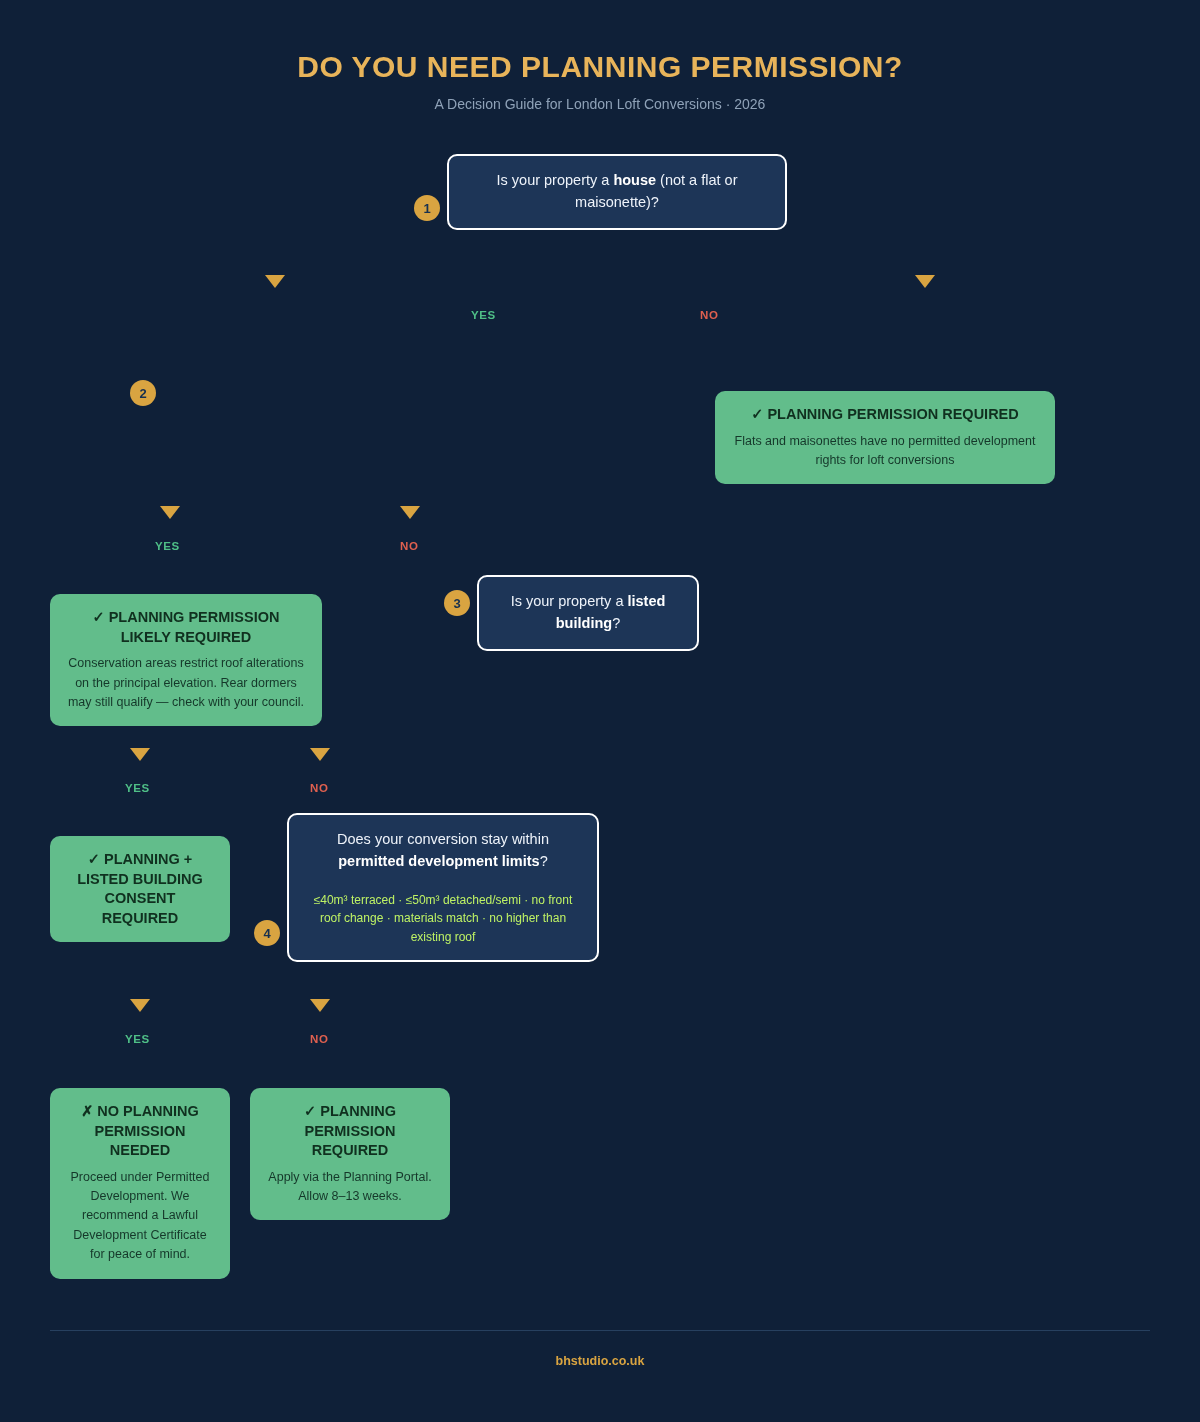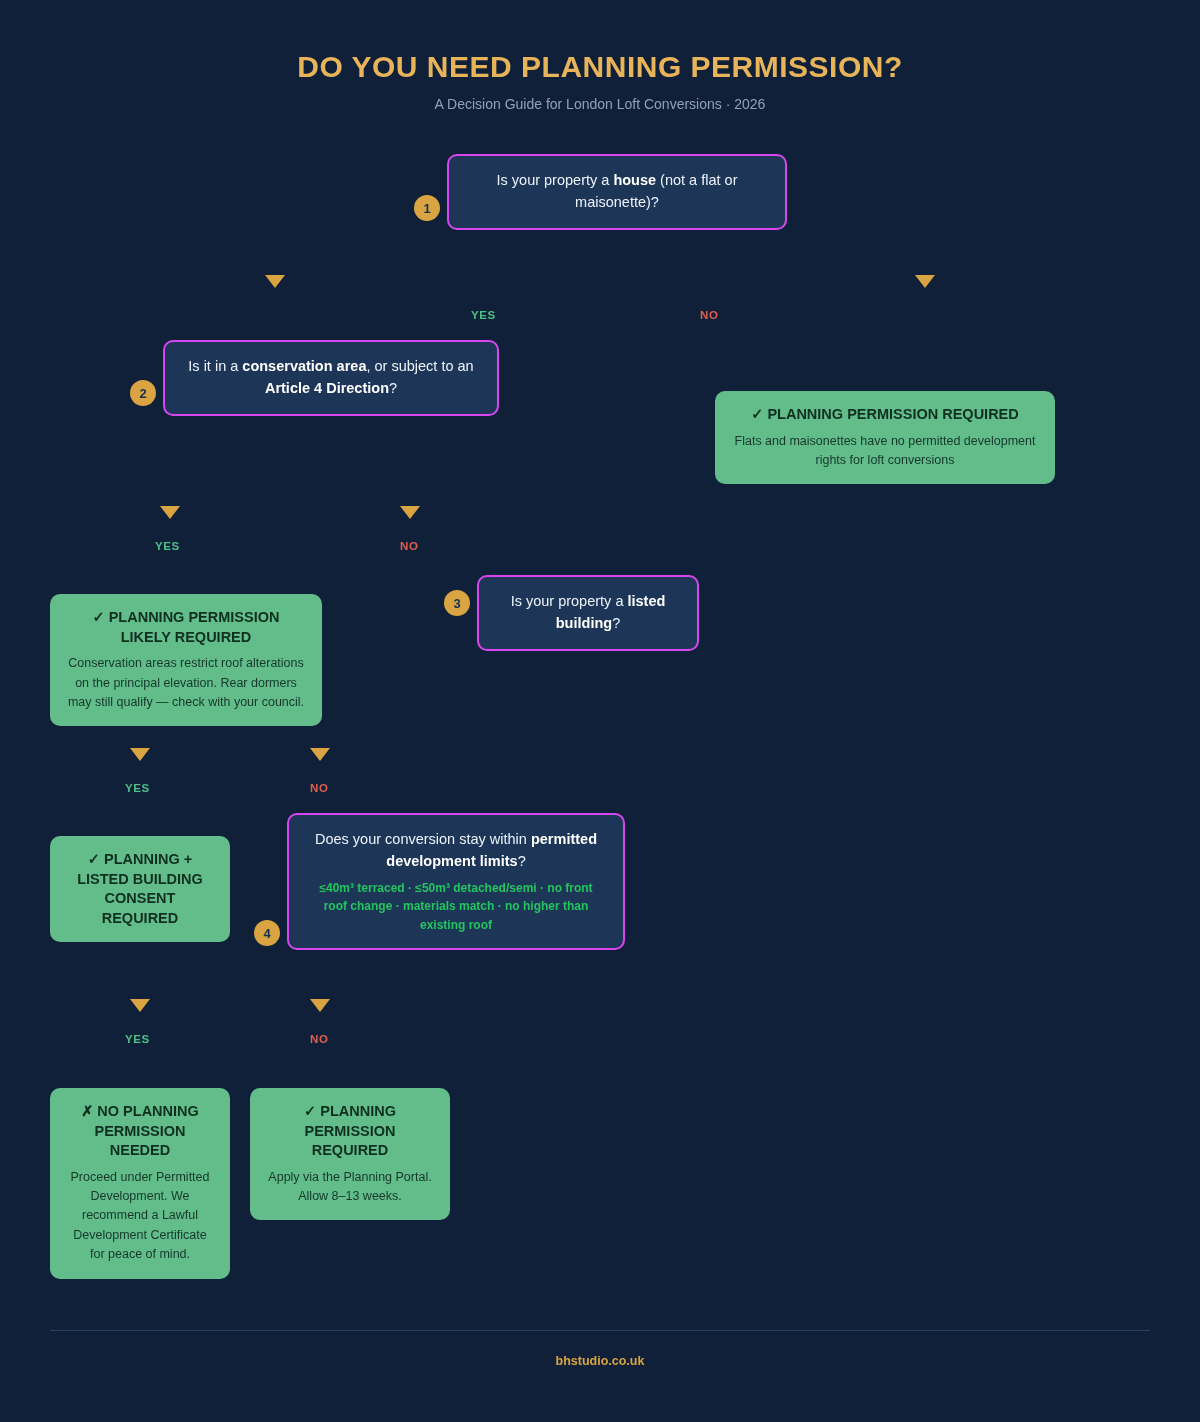--- a/index.html
+++ b/index.html
@@ -39,36 +39,36 @@
     width: 1200px;
     text-align: center;
     font-size: 14px;
     color: #8fa2b8;
   }
   
   .qnode {
     position: absolute;
     box-sizing: border-box;
     background: #1d3557;
-    border: 2px solid #d946ef;
+    border: 2px solid #ffffff;
     border-radius: 10px;
     padding: 14px 18px;
     text-align: center;
     font-size: 14.5px;
     line-height: 1.5;
     color: #eef3fa;
   }
   .qnode b { font-weight: bold; color: #ffffff; }
   .qnode .sub {
     display: block;
-    margin-top: 6px;
+    margin-top: 18px;
     font-size: 12px;
     line-height: 1.55;
-    color: #22c55e;
-    font-weight: bold;
+    color: #bef264;
+    font-weight: normal;
   }
   .badge {
     position: absolute;
     width: 26px;
     height: 26px;
     border-radius: 50%;
     background: #d9a441;
     color: #17304f;
     font-size: 13px;
     font-weight: bold;
@@ -149,23 +149,20 @@
   <div class="qnode" style="left:447px; top:154px; width:340px;">
     <span>Is your property a </span><b>house</b><span> (not a flat or maisonette)?</span>
   </div>
 
   <div class="arrow" style="left:265px; top:275px;"></div>
   <div class="lbl yes" style="left:471px; top:309px;">YES</div>
   <div class="lbl no" style="left:700px; top:309px;">NO</div>
   <div class="arrow" style="left:915px; top:275px;"></div>
 
   <div class="badge" style="left:130px; top:380px;">2</div>
-  <div class="qnode" style="left:163px; top:340px; width:336px;">
-    <span>Is it in a </span><b>conservation area</b><span>, or subject to an </span><b>Article 4 Direction</b><span>?</span>
-  </div>
 
   <div class="outcome" style="left:715px; top:367px; width:340px;">
     <span class="head">✓ PLANNING PERMISSION REQUIRED</span>
     <span class="body">Flats and maisonettes have no permitted development rights for loft conversions</span>
   </div>
 
   <div class="arrow" style="left:160px; top:506px;"></div>
   <div class="lbl yes" style="left:155px; top:540px;">YES</div>
   <div class="arrow" style="left:400px; top:506px;"></div>
   <div class="lbl no" style="left:400px; top:540px;">NO</div>
@@ -183,21 +180,21 @@
   <div class="arrow" style="left:130px; top:748px;"></div>
   <div class="lbl yes" style="left:125px; top:782px;">YES</div>
   <div class="arrow" style="left:310px; top:748px;"></div>
   <div class="lbl no" style="left:310px; top:782px;">NO</div>
 
   <div class="outcome" style="left:50px; top:812px; width:180px;">
     <span class="head">✓ PLANNING + LISTED BUILDING CONSENT REQUIRED</span>
   </div>
 
   <div class="badge" style="left:254px; top:920px;">4</div>
-  <div class="qnode" style="left:287px; top:813px; width:338px;">
+  <div class="qnode" style="left:287px; top:813px; width:312px;">
     <span>Does your conversion stay within </span><b>permitted development limits</b><span>?</span>
     <span class="sub">≤40m³ terraced · ≤50m³ detached/semi · no front roof change · materials match · no higher than existing roof</span>
   </div>
 
   <div class="arrow" style="left:130px; top:999px;"></div>
   <div class="lbl yes" style="left:125px; top:1033px;">YES</div>
   <div class="arrow" style="left:310px; top:999px;"></div>
   <div class="lbl no" style="left:310px; top:1033px;">NO</div>
 
   <div class="outcome" style="left:50px; top:1064px; width:180px;">

